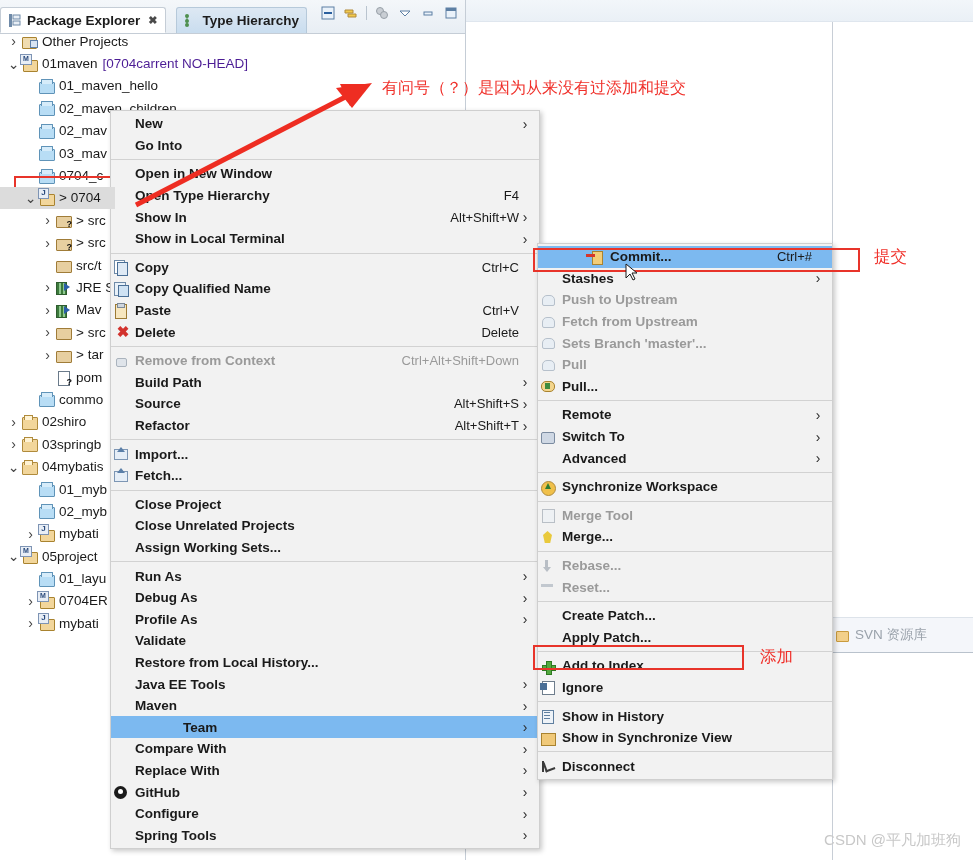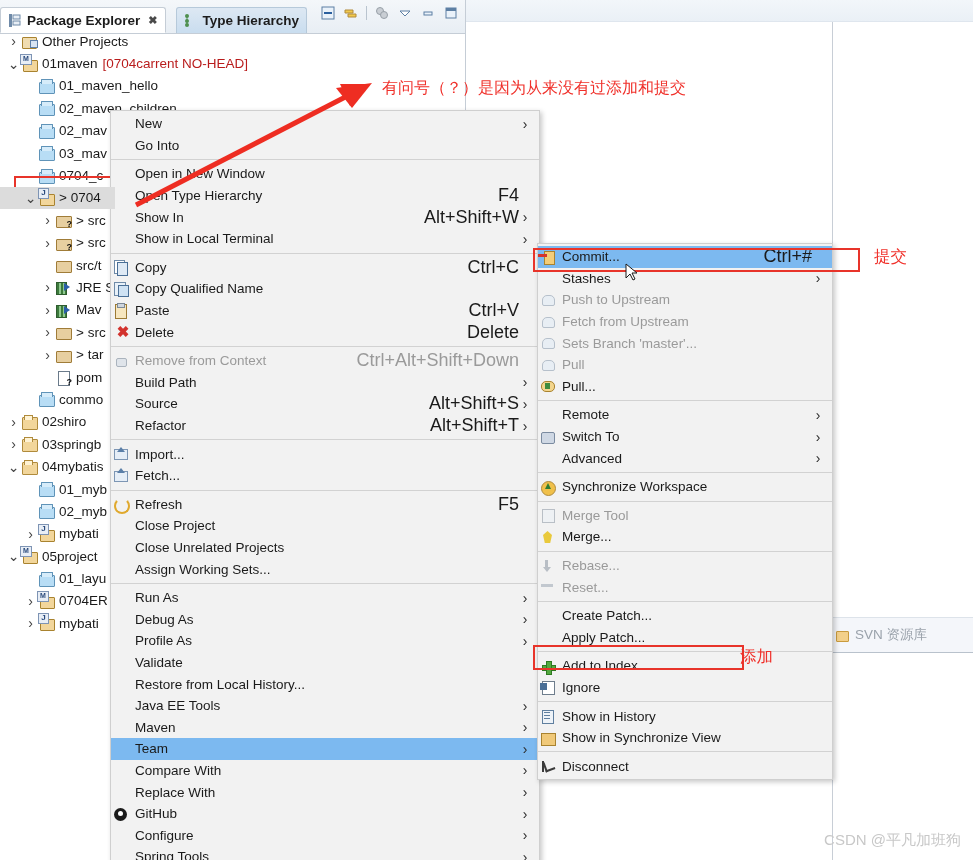--- a/index.html
+++ b/index.html
@@ -87,21 +87,21 @@
     line-height: 1;
   }
   .arrow.none { color: transparent; }
   .ico {
     width: 17px; height: 16px;
     flex: 0 0 17px;
     margin-right: 4px;
     position: relative;
   }
   .lbl { font-size: 13.5px; }
-  .lbl-dim { color: #b91c1c; margin-left: 5px; }
+  .lbl-dim { color: #4c1d95; margin-left: 5px; }
 
   
   .i-folder::before {
     content:""; position:absolute; left:1px; top:4px;
     width:14px; height:10px; border-radius:1px;
     background:#b8ddf5; border:1px solid #5f93b8;
   }
   .i-folder::after {
     content:""; position:absolute; left:3px; top:1px;
     width:10px; height:4px; border-radius:1px 1px 0 0;
@@ -251,31 +251,31 @@
     height:21.6px;
     padding: 0 8px 0 0;
     white-space:nowrap;
     cursor:default;
     position:relative;
   }
   .mi .mico {
     width:24px; flex:0 0 24px;
     position:relative; height:16px;
   }
-  .mi .mlabel { flex:1 1 auto; }
+  .mi .mlabel { flex:1 1 auto;font-weight:bold; }
   .mi .maccel {
-    color:#1a1a1a; font-size:18px;
+    color:#1a1a1a; font-size:13px;
     margin-left:18px;
   }
   .mi .mchev {
     width:12px; flex:0 0 12px; text-align:center;
     font-size:11px; color:#2a2a2a;
   }
   .mi.disabled .mlabel, .mi.disabled .maccel { color:#9a9a9a; }
-  .mi.selected { background:#7cb9f0; }
+  .mi.selected { background:#7cb9f0;padding-left:48px; }
   .msep {
     height:1px; background:#d2d2d2; margin:3px 0 3px 0;
   }
 
   
   .mi-copy::before{content:"";position:absolute;left:3px;top:1px;width:9px;height:12px;background:#fff;border:1px solid #6f8ba8;}
   .mi-copy::after{content:"";position:absolute;left:6px;top:3px;width:9px;height:12px;background:#dfeaf5;border:1px solid #4a6f96;}
   .mi-copyq::before{content:"";position:absolute;left:3px;top:1px;width:10px;height:12px;background:#e8f1f9;border:1px solid #6f8ba8;}
   .mi-copyq::after{content:"";position:absolute;left:7px;top:4px;width:9px;height:10px;background:#cfe2f3;border:1px solid #4a6f96;}
   .mi-paste::before{content:"";position:absolute;left:4px;top:1px;width:10px;height:13px;background:#f6e6bf;border:1px solid #9c7a34;}
@@ -326,21 +326,21 @@
 
   
   .annot {
     position:absolute;
     color:#f0302a;
     font-size:16.5px;
     white-space:nowrap;
   }
   #annot-top { left:382px; top:78px; font-size:16px; }
   #annot-commit { left:874px; top:246px; }
-  #annot-add { left:740px; top:646px; }
+  #annot-add { left:760px; top:646px; }
 
   
   #arrow-svg { position:absolute; left:0; top:0; width:973px; height:860px; pointer-events:none; }
 
   
   #cursor { position:absolute; left:625px; top:263px; width:16px; height:20px; }
 
   
   #watermark {
     position:absolute; right:12px; bottom:10px;
@@ -663,26 +663,20 @@
         <span class="mchev"></span>
       </div>
       <div class="mi">
         <span class="mico mi-export"></span>
         <span class="mlabel">Fetch...</span>
         <span class="maccel"></span>
         <span class="mchev"></span>
       </div>
       <div class="msep"></div>
       <div class="mi">
-        <span class="mico mi-refresh"></span>
-        <span class="mlabel">Refresh</span>
-        <span class="maccel">F5</span>
-        <span class="mchev"></span>
-      </div>
-      <div class="mi">
         <span class="mico "></span>
         <span class="mlabel">Close Project</span>
         <span class="maccel"></span>
         <span class="mchev"></span>
       </div>
       <div class="mi">
         <span class="mico "></span>
         <span class="mlabel">Close Unrelated Projects</span>
         <span class="maccel"></span>
         <span class="mchev"></span>

